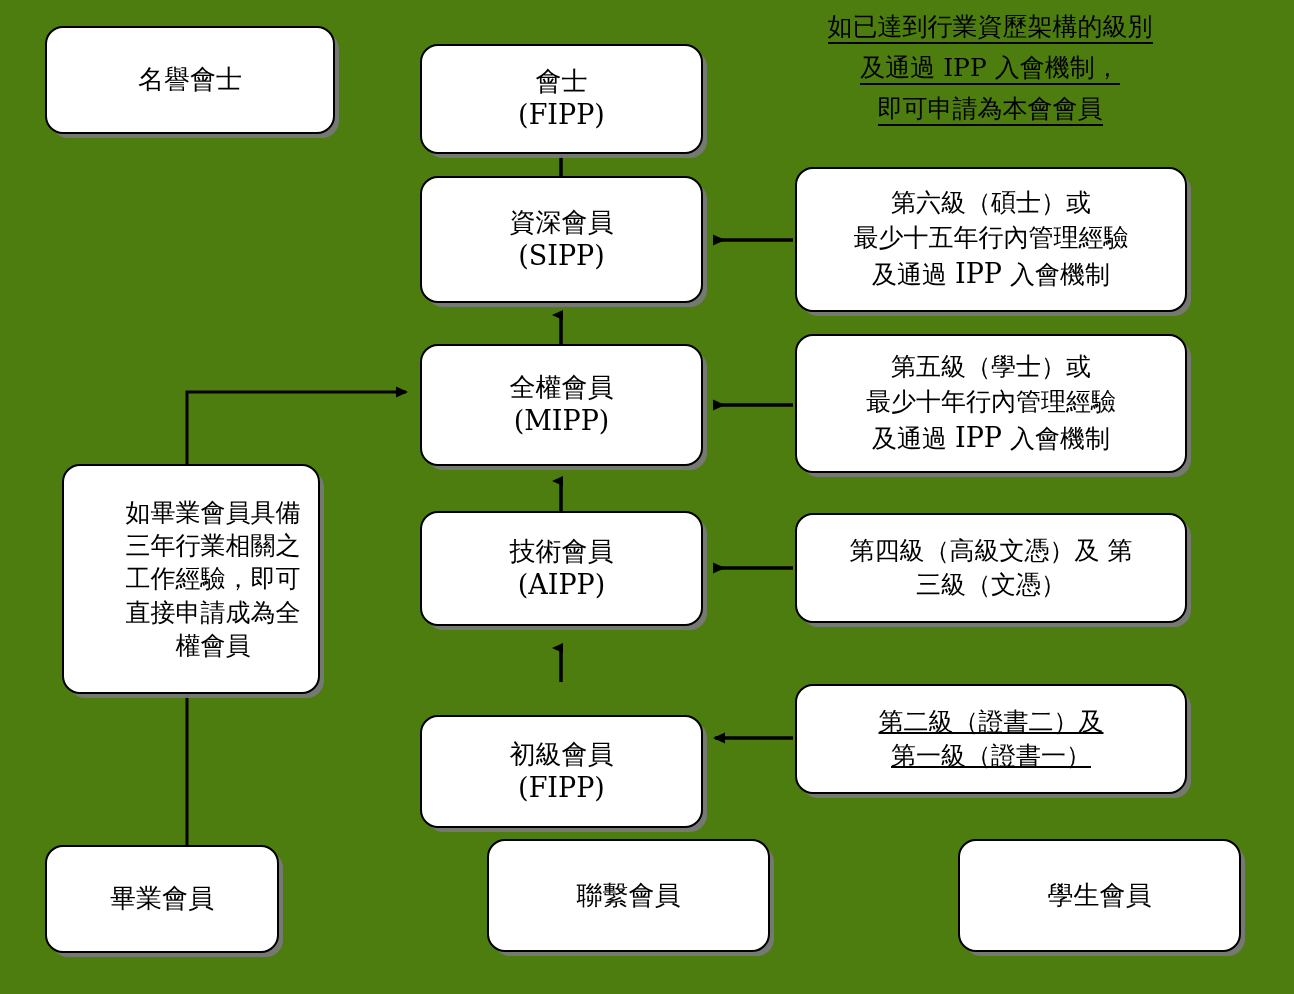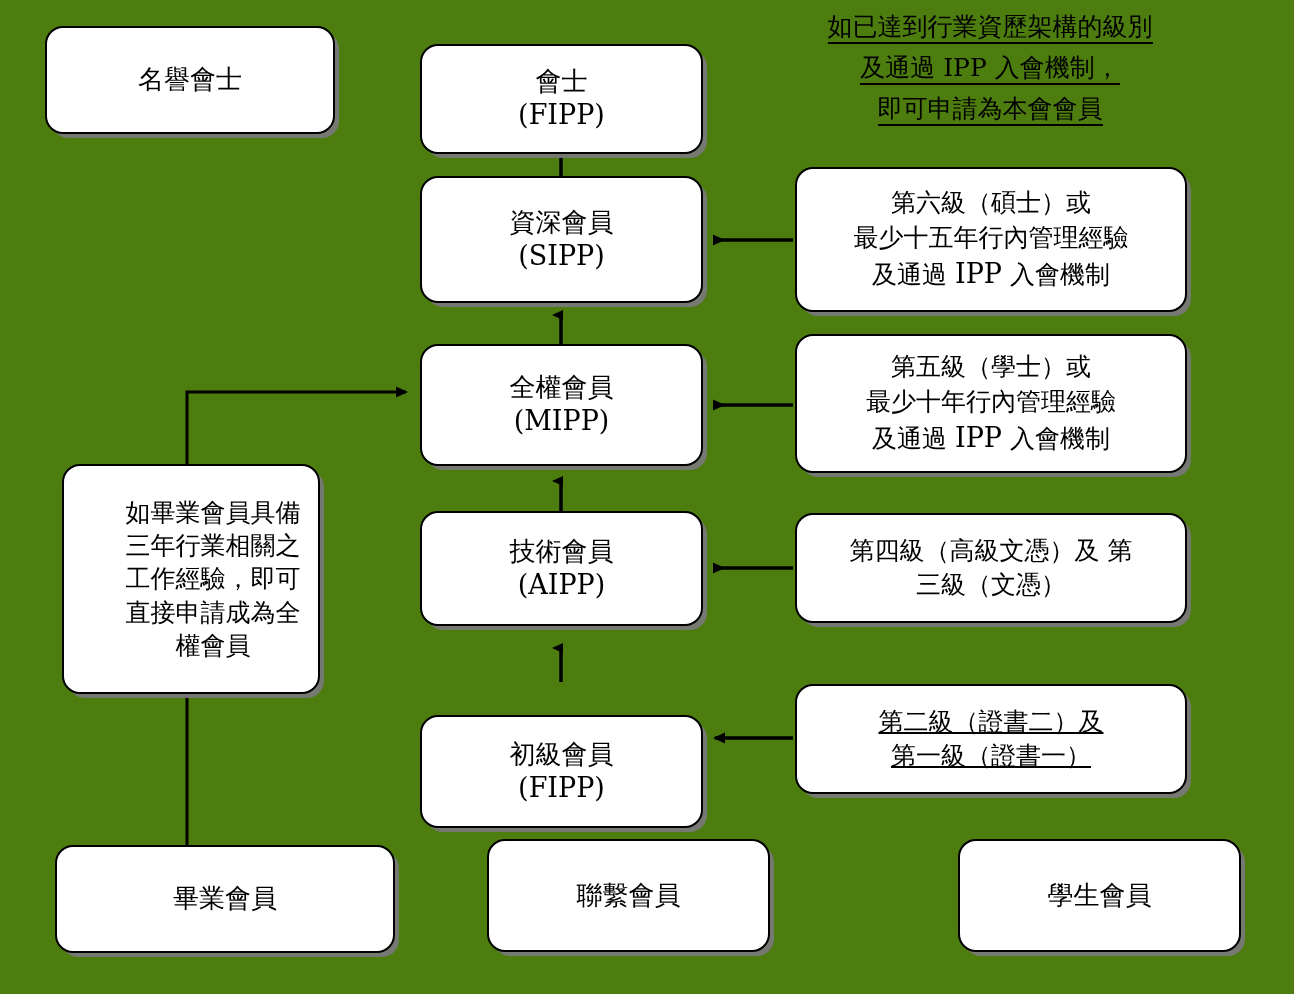--- a/index.html
+++ b/index.html
@@ -145,21 +145,21 @@
   </div>
 
   <div class="node note" style="left:62px; top:464px; width:258px; height:230px;padding-left:44px;">
     <span class="txt">如畢業會員具備
 三年行業相關之
 工作經驗，即可
 直接申請成為全
 權會員</span>
   </div>
 
-  <div class="node" style="left:55px; top:845px; width:340px; height:108px;">
+  <div class="node" style="left:45px; top:845px; width:234px; height:108px;">
     <span class="txt">畢業會員</span>
   </div>
 
   <div class="node" style="left:420px; top:24px; width:283px; height:110px;margin-top:20px;">
     <span class="txt">會士
 <span class="lat">(FIPP)</span></span>
   </div>
 
   <div class="node" style="left:420px; top:176px; width:283px; height:127px;">
     <span class="txt">資深會員

